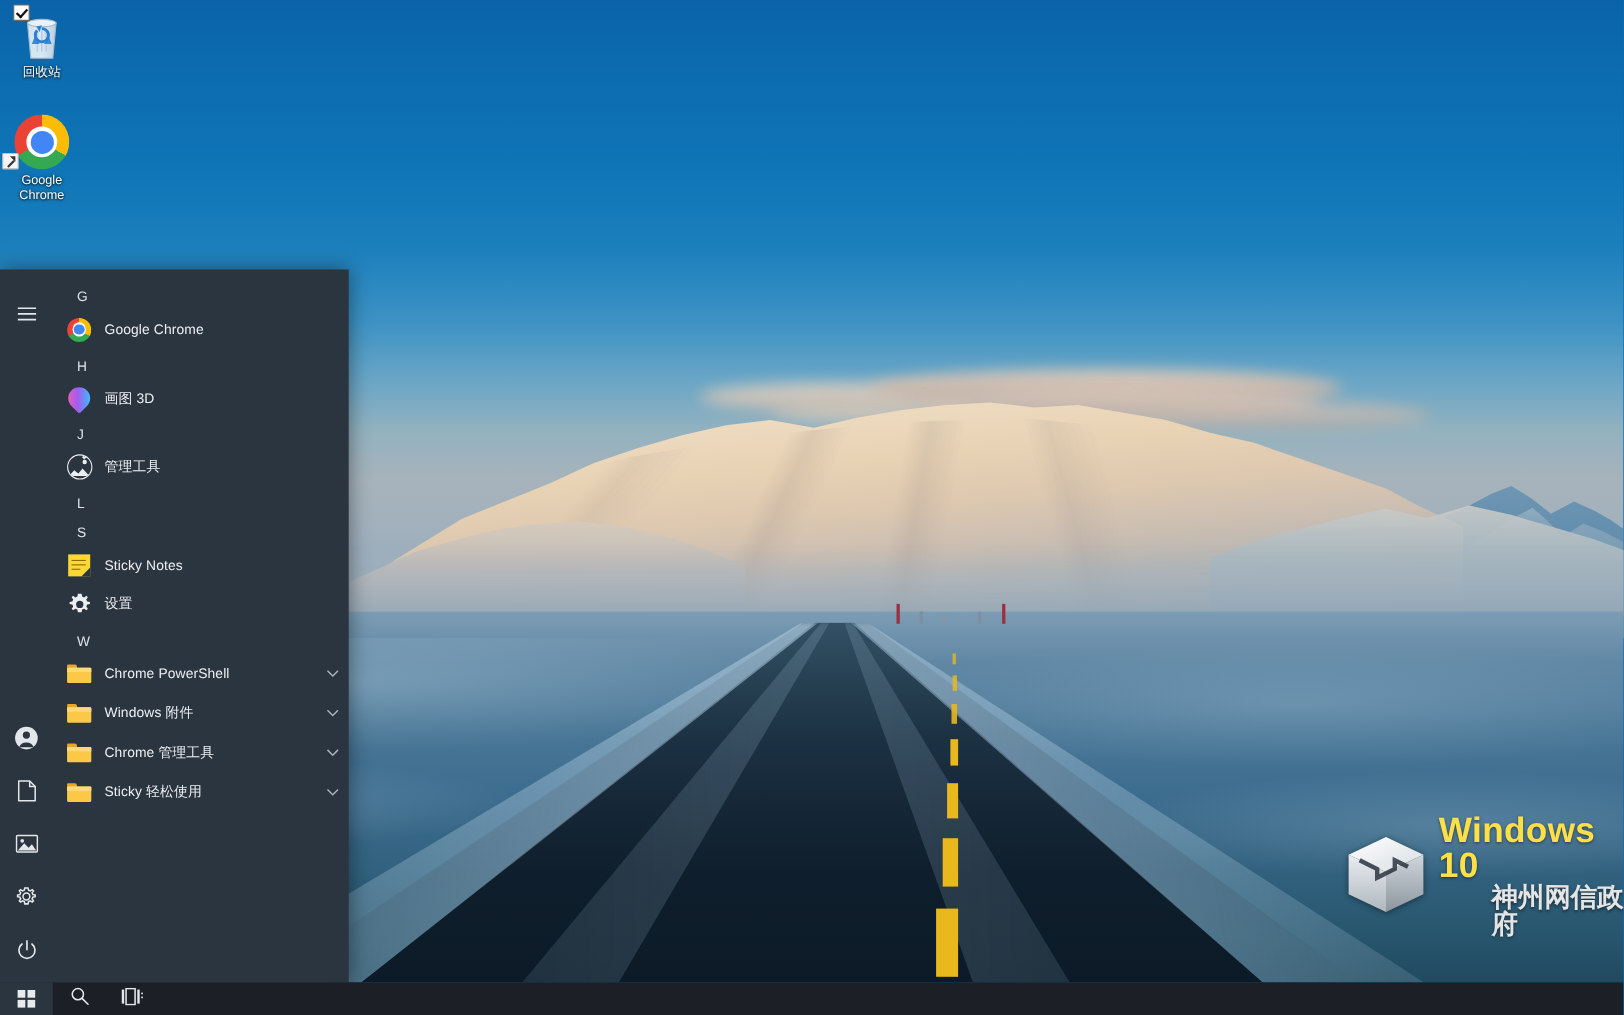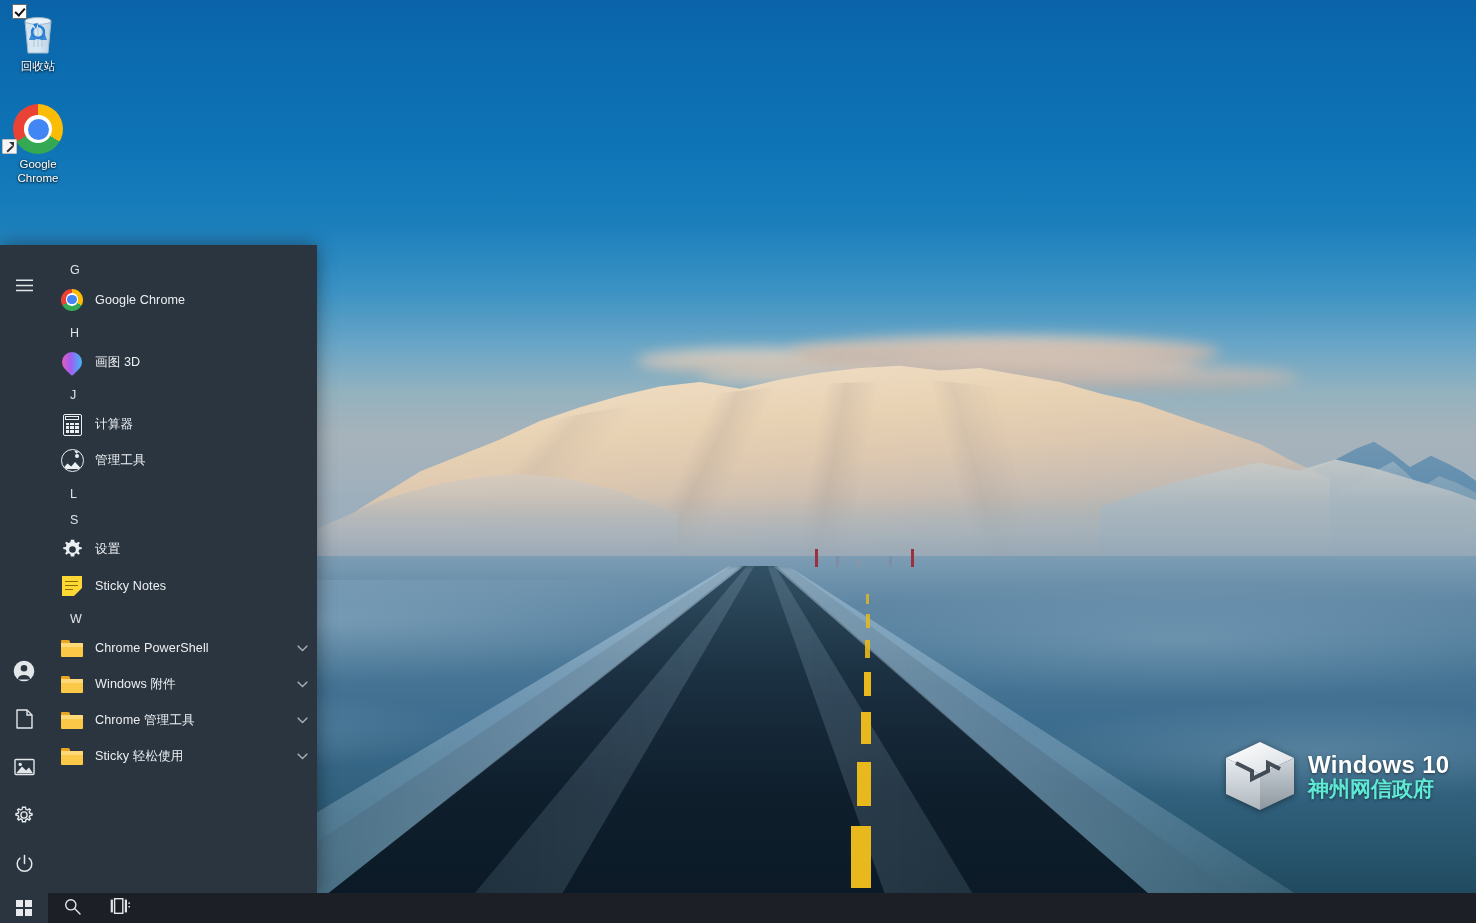--- a/index.html
+++ b/index.html
@@ -190,27 +190,28 @@
   .p4{left:889px;top:556px;height:11px;background:#7d8fa2;}
   .p5{left:857px;top:559px;height:8px;background:#8496a8;}
 
   
   #watermark{
     position:absolute;left:1222px;top:738px;display:flex;align-items:center;gap:10px;
   }
   #watermark .cube{width:76px;height:76px;position:relative;filter:drop-shadow(0 1px 3px rgba(0,0,0,.45));}
   #watermark .wm-text{display:flex;flex-direction:column;line-height:1;}
   #watermark .wm-l1{
-    font-size:24px;font-weight:bold;color:#ffffff;letter-spacing:.3px;
+    font-size:32px;font-weight:bold;color:#fde047;letter-spacing:.3px;
     text-shadow:0 1px 3px rgba(0,0,0,.5);
   }
   #watermark .wm-l2{
-    font-size:21px;font-weight:bold;color:#5eead4;margin-top:2px;letter-spacing:0px;
+    font-size:24px;font-weight:bold;color:#e5e5e5;margin-top:2px;letter-spacing:0px;
     font-family:"DejaVu Sans","Liberation Sans",sans-serif;
     text-shadow:0 1px 3px rgba(0,0,0,.5);
+    margin-left:48px;
   }
 
   
   .desk-icon{
     position:absolute;width:72px;text-align:center;cursor:default;
   }
   .desk-icon .glyph{height:50px;display:flex;align-items:flex-end;justify-content:center;position:relative;}
   .desk-icon .lbl{
     margin-top:3px;font-size:11.5px;color:#fff;line-height:1.25;
     text-shadow:0 1px 2px rgba(0,0,0,.75),0 0 3px rgba(0,0,0,.6);
@@ -550,69 +551,50 @@
     <div class="app-row">
       <span class="app-ico">
         <span class="paint3d"></span>
       </span>
       <span class="app-name">画图 3D</span>
     </div>
 
     <div class="grp-letter">J</div>
     <div class="app-row">
       <span class="app-ico">
-        <span class="calc">
-            <span class="scr"></span>
-          <span class="grid">
-              <i></i>
-              <i></i>
-              <i></i>
-              <i></i>
-              <i></i>
-              <i></i>
-              <i></i>
-              <i></i>
-              <i></i>
-            </span>
-        </span>
-      </span>
-      <span class="app-name">计算器</span>
-    </div>
-    <div class="app-row">
-      <span class="app-ico">
         <span class="snip">
             <span class="mtn"></span>
             <span class="sun"></span>
             <span class="pen"></span>
           </span>
       </span>
       <span class="app-name">管理工具</span>
     </div>
 
     <div class="grp-letter">L</div>
 
     <div class="grp-letter">S</div>
     <div class="app-row">
       <span class="app-ico">
-        <svg width="21" height="21" viewBox="0 0 21 21">
-          <path fill="#eceff1" d="M10.5,0.8 l1.7,0 0.45,2.5 1.85,0.8 2.1,-1.4 1.25,1.25 -1.4,2.1 0.8,1.85 2.5,0.45 0,1.7 -2.5,0.45 -0.8,1.85 1.4,2.1 -1.25,1.25 -2.1,-1.4 -1.85,0.8 -0.45,2.5 -1.7,0 -1.7,0 -0.45,-2.5 -1.85,-0.8 -2.1,1.4 -1.25,-1.25 1.4,-2.1 -0.8,-1.85 -2.5,-0.45 0,-1.7 2.5,-0.45 0.8,-1.85 -1.4,-2.1 1.25,-1.25 2.1,1.4 1.85,-0.8 0.45,-2.5 z"></path>
-          <circle cx="10.5" cy="10.5" r="3.3" fill="#2b3540"></circle>
-        </svg>
-      </span>
-      <span class="app-name">设置</span>
-    </div>
-    <div class="app-row">
-      <span class="app-ico">
         <span class="sticky">
             <span class="ln l1"></span>
             <span class="ln l2"></span>
             <span class="ln l3"></span>
           </span>
       </span>
       <span class="app-name">Sticky Notes</span>
+    </div>
+    <div class="app-row">
+      <span class="app-ico">
+        <svg width="21" height="21" viewBox="0 0 21 21">
+          <path fill="#eceff1" d="M10.5,0.8 l1.7,0 0.45,2.5 1.85,0.8 2.1,-1.4 1.25,1.25 -1.4,2.1 0.8,1.85 2.5,0.45 0,1.7 -2.5,0.45 -0.8,1.85 1.4,2.1 -1.25,1.25 -2.1,-1.4 -1.85,0.8 -0.45,2.5 -1.7,0 -1.7,0 -0.45,-2.5 -1.85,-0.8 -2.1,1.4 -1.25,-1.25 1.4,-2.1 -0.8,-1.85 -2.5,-0.45 0,-1.7 2.5,-0.45 0.8,-1.85 -1.4,-2.1 1.25,-1.25 2.1,1.4 1.85,-0.8 0.45,-2.5 z"></path>
+          <circle cx="10.5" cy="10.5" r="3.3" fill="#2b3540"></circle>
+        </svg>
+      </span>
+      <span class="app-name">设置</span>
     </div>
 
     <div class="grp-letter">W</div>
 
     <div class="app-row">
       <span class="app-ico">
         <span class="folder">
             <span class="tab"></span>
             <span class="body"></span>
           </span>

